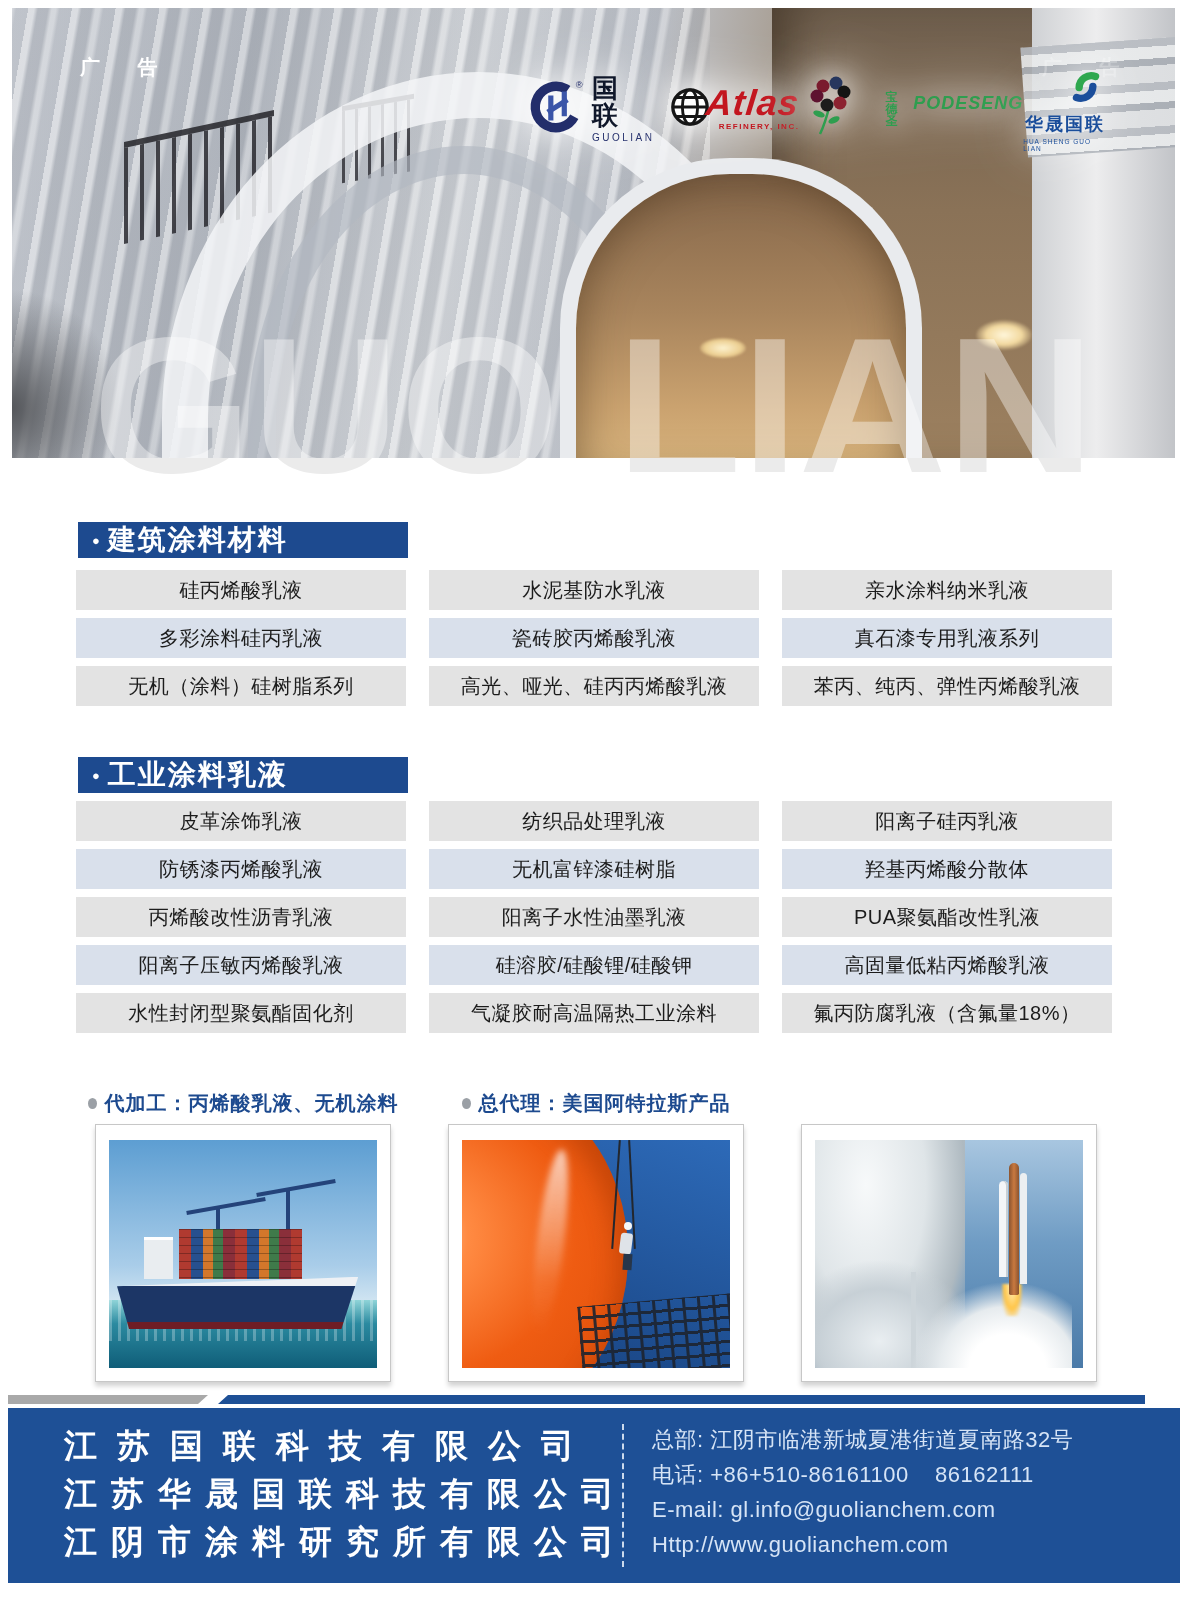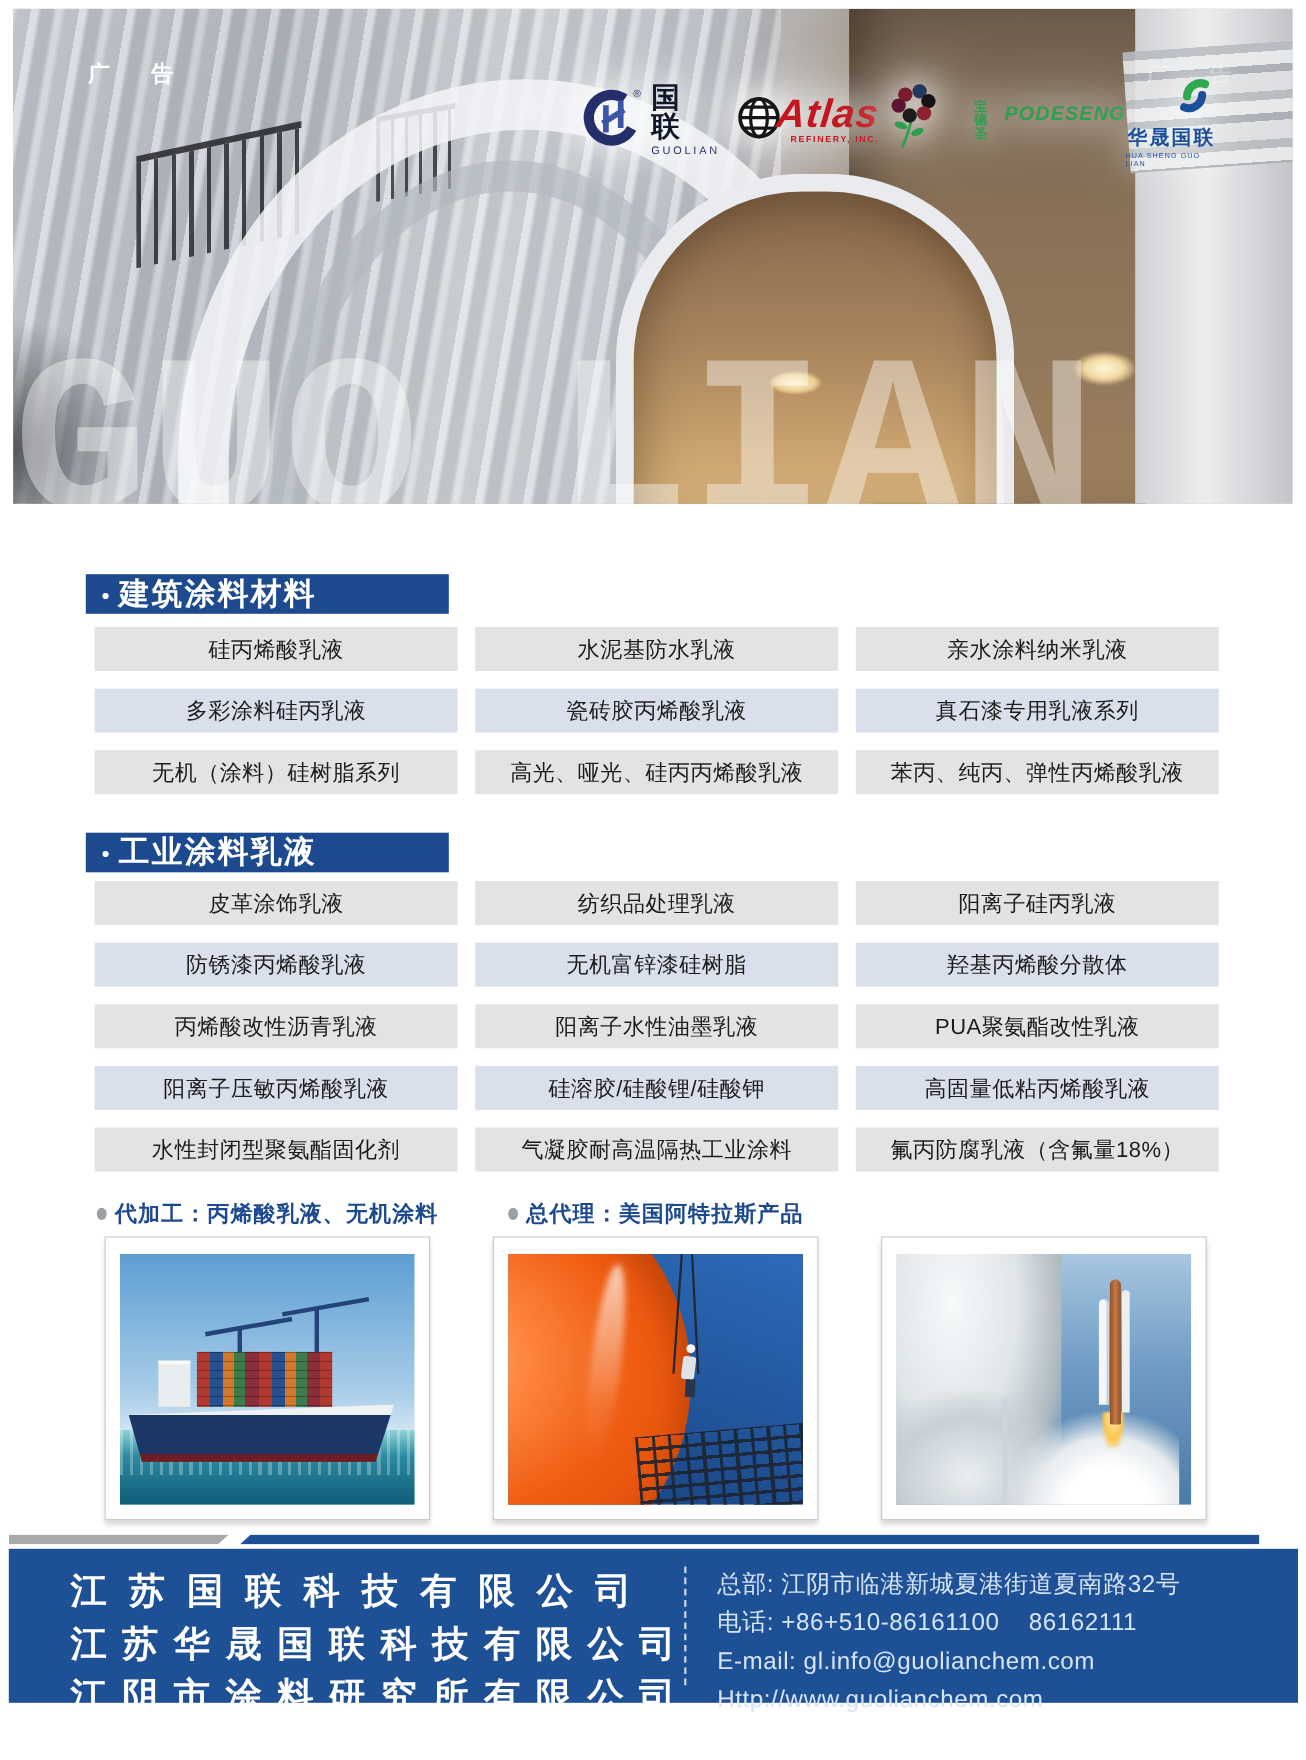--- a/index.html
+++ b/index.html
@@ -50,33 +50,33 @@
   .atlas-word{font-size:36px;font-weight:900;font-style:italic;color:#c3161f;letter-spacing:1px;transform:skewX(-6deg);line-height:.9;}
   .atlas-sub{font-size:8px;font-weight:bold;color:#c3161f;letter-spacing:1.5px;margin-top:2px;}
   .pod-texts{display:flex;flex-direction:row;line-height:1;}
   .pod-cn{font-size:12px;color:#2e9e4f;font-weight:bold;letter-spacing:4px;margin-left:26px;}
   .pod-en{font-size:18px;color:#2e9e4f;font-weight:bold;font-style:italic;letter-spacing:1px;margin-top:3px;}
   .hs{flex-direction:column;gap:2px;align-items:flex-end;}
   .hs-cn{font-size:18px;font-weight:bold;color:#1b4e9b;letter-spacing:2px;}
   .hs-en{font-size:6.5px;color:#1b4e9b;letter-spacing:1px;}
 
   
-  .watermark{position:absolute;left:0;width:100%;text-align:left;font-family:Liberation Mono, monospace;
+  .watermark{position:absolute;left:0;width:100%;text-align:center;font-family:Liberation Sans, sans-serif;
     font-weight:bold;font-size:205px;line-height:1;white-space:nowrap;pointer-events:none;}
   .wm-on-photo{top:298px;color:rgba(255,255,255,.40);}
   .wm-clip{position:absolute;top:458px;left:12px;right:12px;height:46px;overflow:hidden;pointer-events:none;}
   .wm-under{top:-160px;color:#ebebeb;}
 
   
   .sec-header{position:absolute;left:78px;width:330px;height:36px;background:#1d4a8f;color:#ffffff;
     display:flex;align-items:center;padding-left:14px;box-sizing:border-box;}
   .sec-header .bullet{font-size:13px;margin-right:8px;}
   .sec-header .sec-title{font-size:28px;font-weight:bold;letter-spacing:2px;}
   .sec1{top:522px;} .sec2{top:757px;}
-  .grid{position:absolute;left:86px;width:1036px;display:grid;grid-template-columns:repeat(3,330px);column-gap:23px;row-gap:8px;gap:16px;}
+  .grid{position:absolute;left:76px;width:1036px;display:grid;grid-template-columns:repeat(3,330px);column-gap:23px;row-gap:8px;}
   .grid1{top:570px;} .grid2{top:801px;}
   .cell{height:40px;display:flex;align-items:center;justify-content:center;font-size:20px;color:#1c1c1c;font-weight:500;letter-spacing:.5px;}
   .cell.g{background:#e3e3e3;} .cell.b{background:#d9e0eb;}
 
   
   .cap-row{position:absolute;left:78px;top:1090px;width:1036px;display:grid;grid-template-columns:repeat(3,330px);column-gap:23px;}
   .cap{display:flex;align-items:center;justify-content:center;gap:8px;color:#1d4a8f;font-size:20px;font-weight:bold;letter-spacing:1px;}
   .cap-dot{width:9px;height:11px;border-radius:50%;background:#9ba0a6;flex:0 0 auto;}
   .card-row{position:absolute;left:78px;top:1124px;width:1036px;display:grid;grid-template-columns:repeat(3,330px);column-gap:23px;}
   .card{justify-self:center;width:296px;height:258px;background:#ffffff;border:1px solid #c7c7c7;
@@ -133,21 +133,21 @@
   .sh-orbiter{position:absolute;left:0;top:14%;width:9px;height:72%;border-radius:5px 5px 0 0;background:#f4f6f8;box-shadow:inset -2px 0 0 #c9d0d5;}
   .sh-booster{position:absolute;right:2px;top:8%;width:7px;height:84%;border-radius:4px 4px 0 0;background:#eceff1;}
   .sh-flame{position:absolute;left:3px;bottom:-16%;width:20px;height:24%;filter:blur(1px);
     background:radial-gradient(ellipse at 50% 0%,#fff7d0 0%,#ffc548 55%,rgba(255,150,40,0) 85%);}
 
   
   .strip-gray{position:absolute;left:8px;top:1395px;width:200px;height:9px;background:#a9a9a9;
     clip-path:polygon(0 0,100% 0,calc(100% - 10px) 100%,0 100%);}
   .strip-blue{position:absolute;left:218px;right:42px;top:1395px;height:9px;background:#1e5096;
     clip-path:polygon(10px 0,100% 0,100% 100%,0 100%);}
-  .footer{position:absolute;left:8px;right:7px;top:1408px;height:140px;background:#1e5096;}
+  .footer{position:absolute;left:8px;right:7px;top:1408px;height:175px;background:#1e5096;}
   .companies{position:absolute;left:56px;top:14px;}
   .company-line{color:#ffffff;font-weight:bold;font-size:33px;line-height:48px;white-space:nowrap;}
   .company-line:nth-of-type(1){letter-spacing:20px;}
   .company-line:nth-of-type(2){letter-spacing:14px;}
   .company-line:nth-of-type(3){letter-spacing:14px;}
   .footer-divider{position:absolute;left:614px;top:16px;bottom:16px;border-left:2px dashed rgba(235,242,252,.85);}
   .contact{position:absolute;left:644px;top:14px;}
   .contact-line{color:#d6e4f6;font-size:22px;line-height:35px;white-space:pre;letter-spacing:.5px;}
 </style>
 </head>

